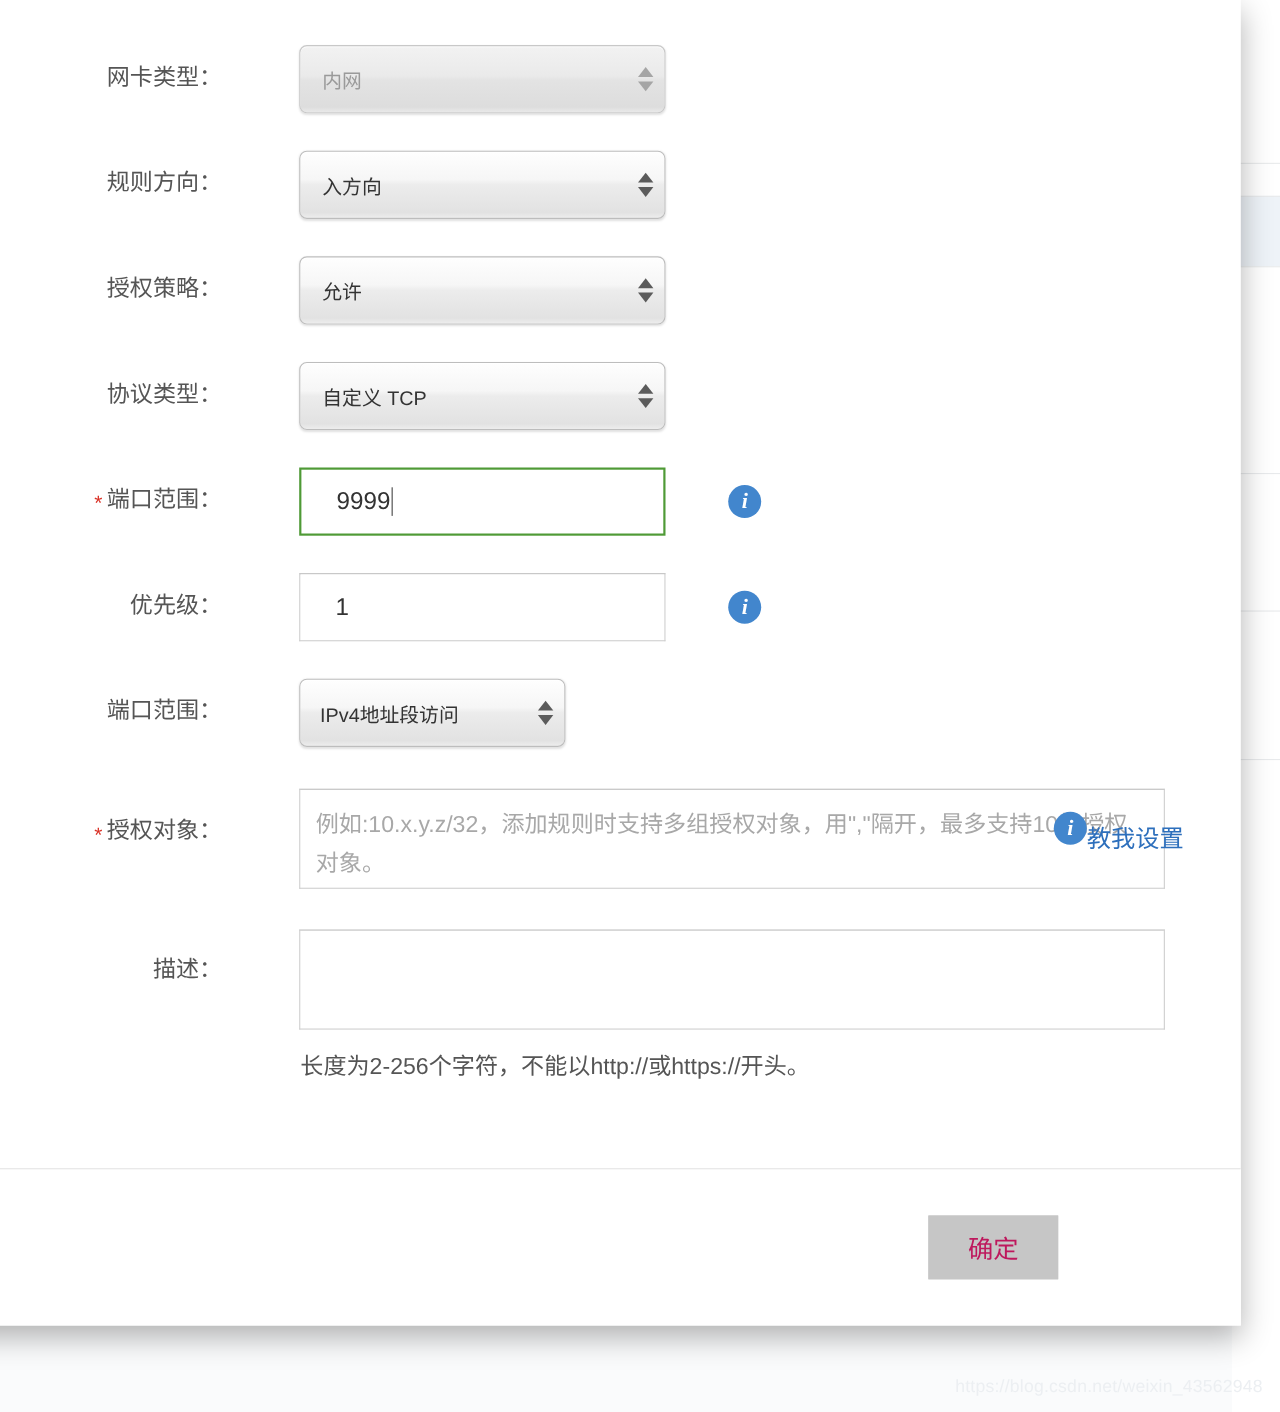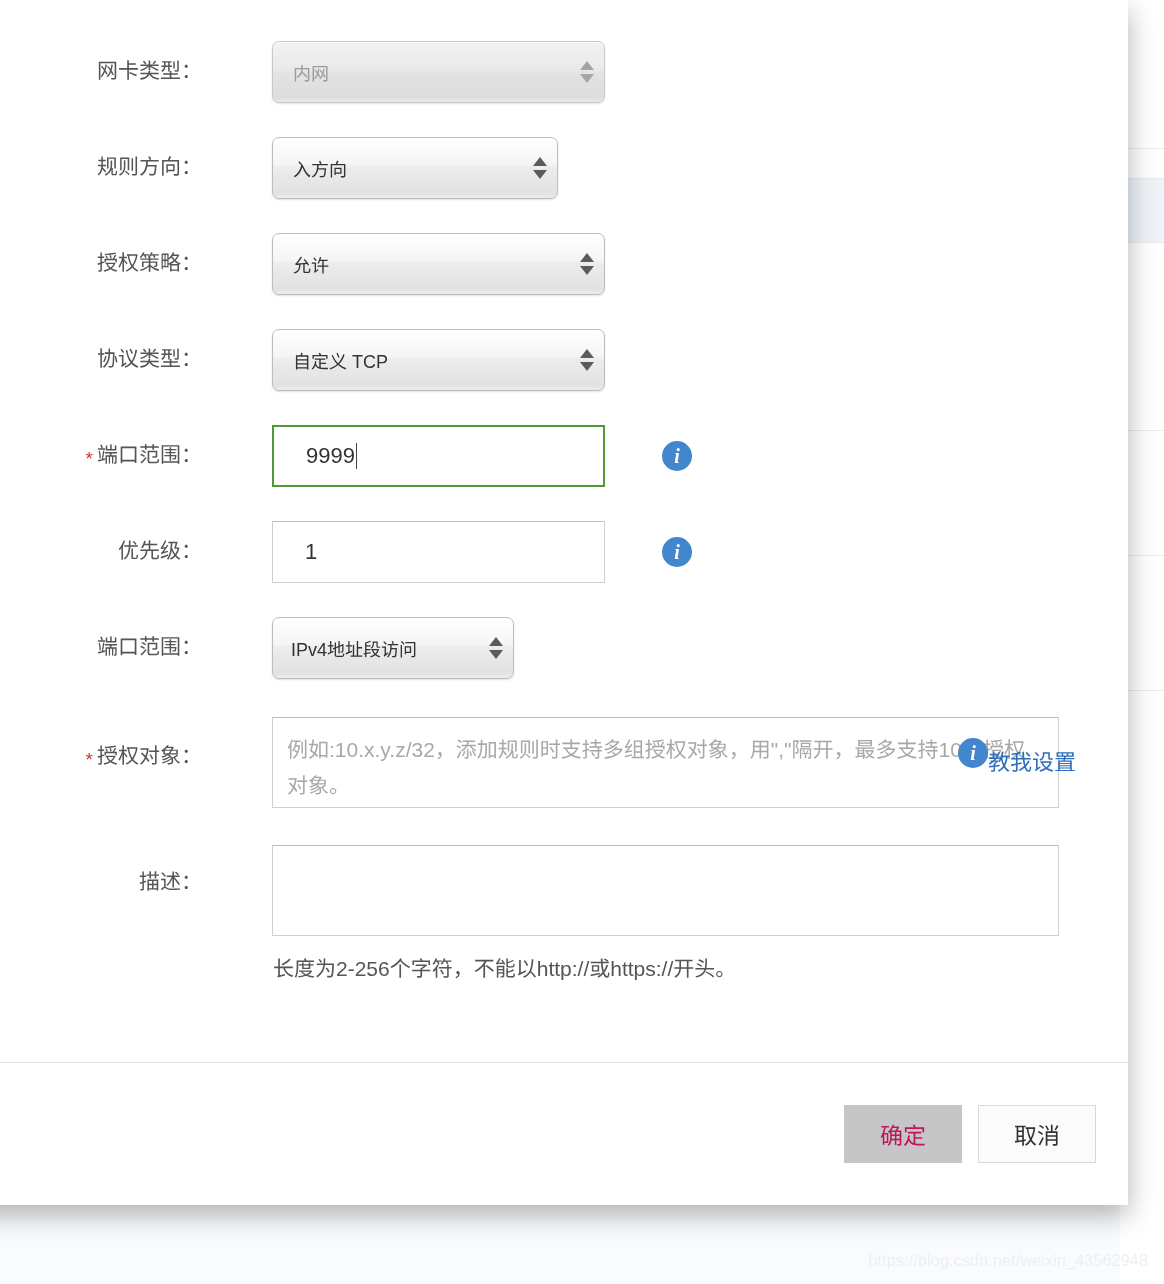--- a/index.html
+++ b/index.html
@@ -288,21 +288,21 @@
             <i class="up"></i>
             <i class="down"></i>
           </span>
       </div>
     </div>
 
     <div class="form-row" style="top:137px;">
       <div class="form-label" style="top:19px;">
         <span>规则方向：</span>
       </div>
-      <div class="sel" style="left:332px;width:286px;top:0;justify-content:center;">
+      <div class="sel" style="left:332px;width:333px;top:0;justify-content:center;">
         <span class="sel-value">入方向</span>
         <span class="sel-arrows">
             <i class="up"></i>
             <i class="down"></i>
           </span>
       </div>
     </div>
 
     <div class="form-row" style="top:233px;">
       <div class="form-label" style="top:19px;">
@@ -382,18 +382,17 @@
       <div class="area" style="left:332px;width:787px;height:91px;top:0;">
         <div class="ph"></div>
       </div>
       <div class="hint-text" style="left:333px;top:107px;">长度为2-256个字符，不能以http://或https://开头。</div>
     </div>
 
   </div>
 
   <div id="dialog-footer">
     <div class="btn primary-disabled" style="left:904px;top:42px;width:118px;">确定</div>
-    <div class="btn secondary" style="left:1038px;top:42px;width:118px;">取消</div>
   </div>
 
 </div>
 
 <div id="watermark">https://blog.csdn.net/weixin_43562948</div>
 
 </body></html>

